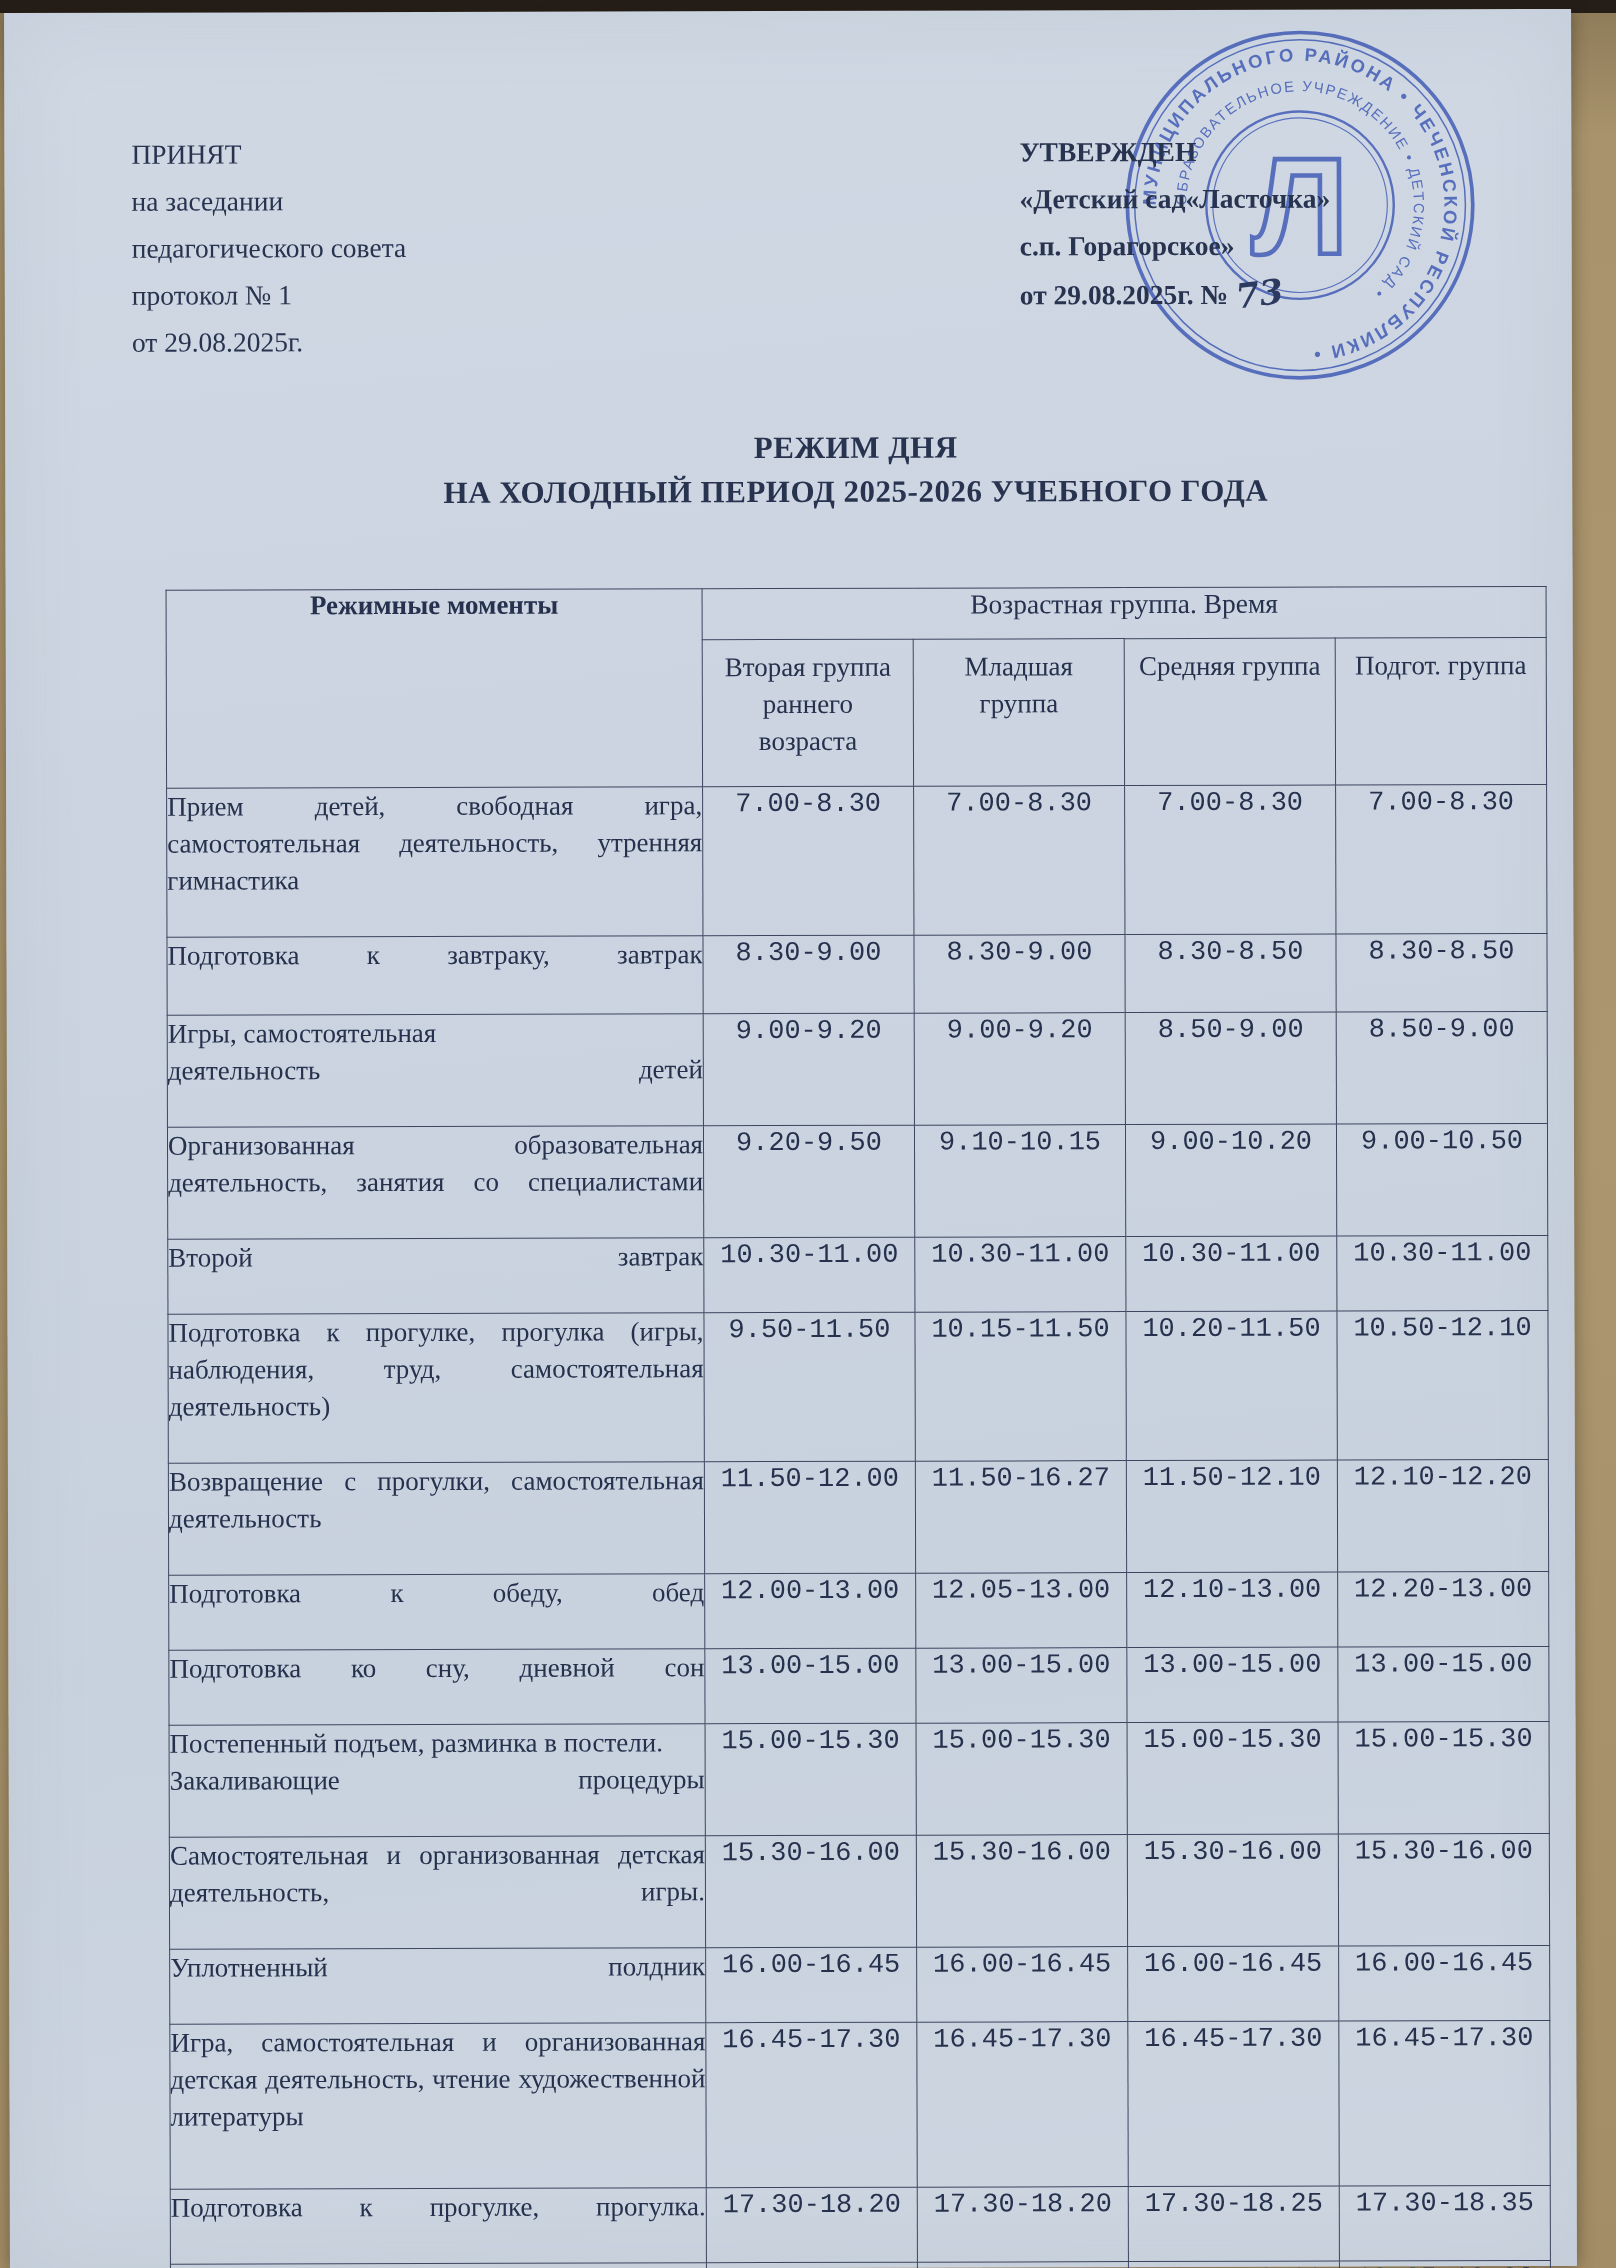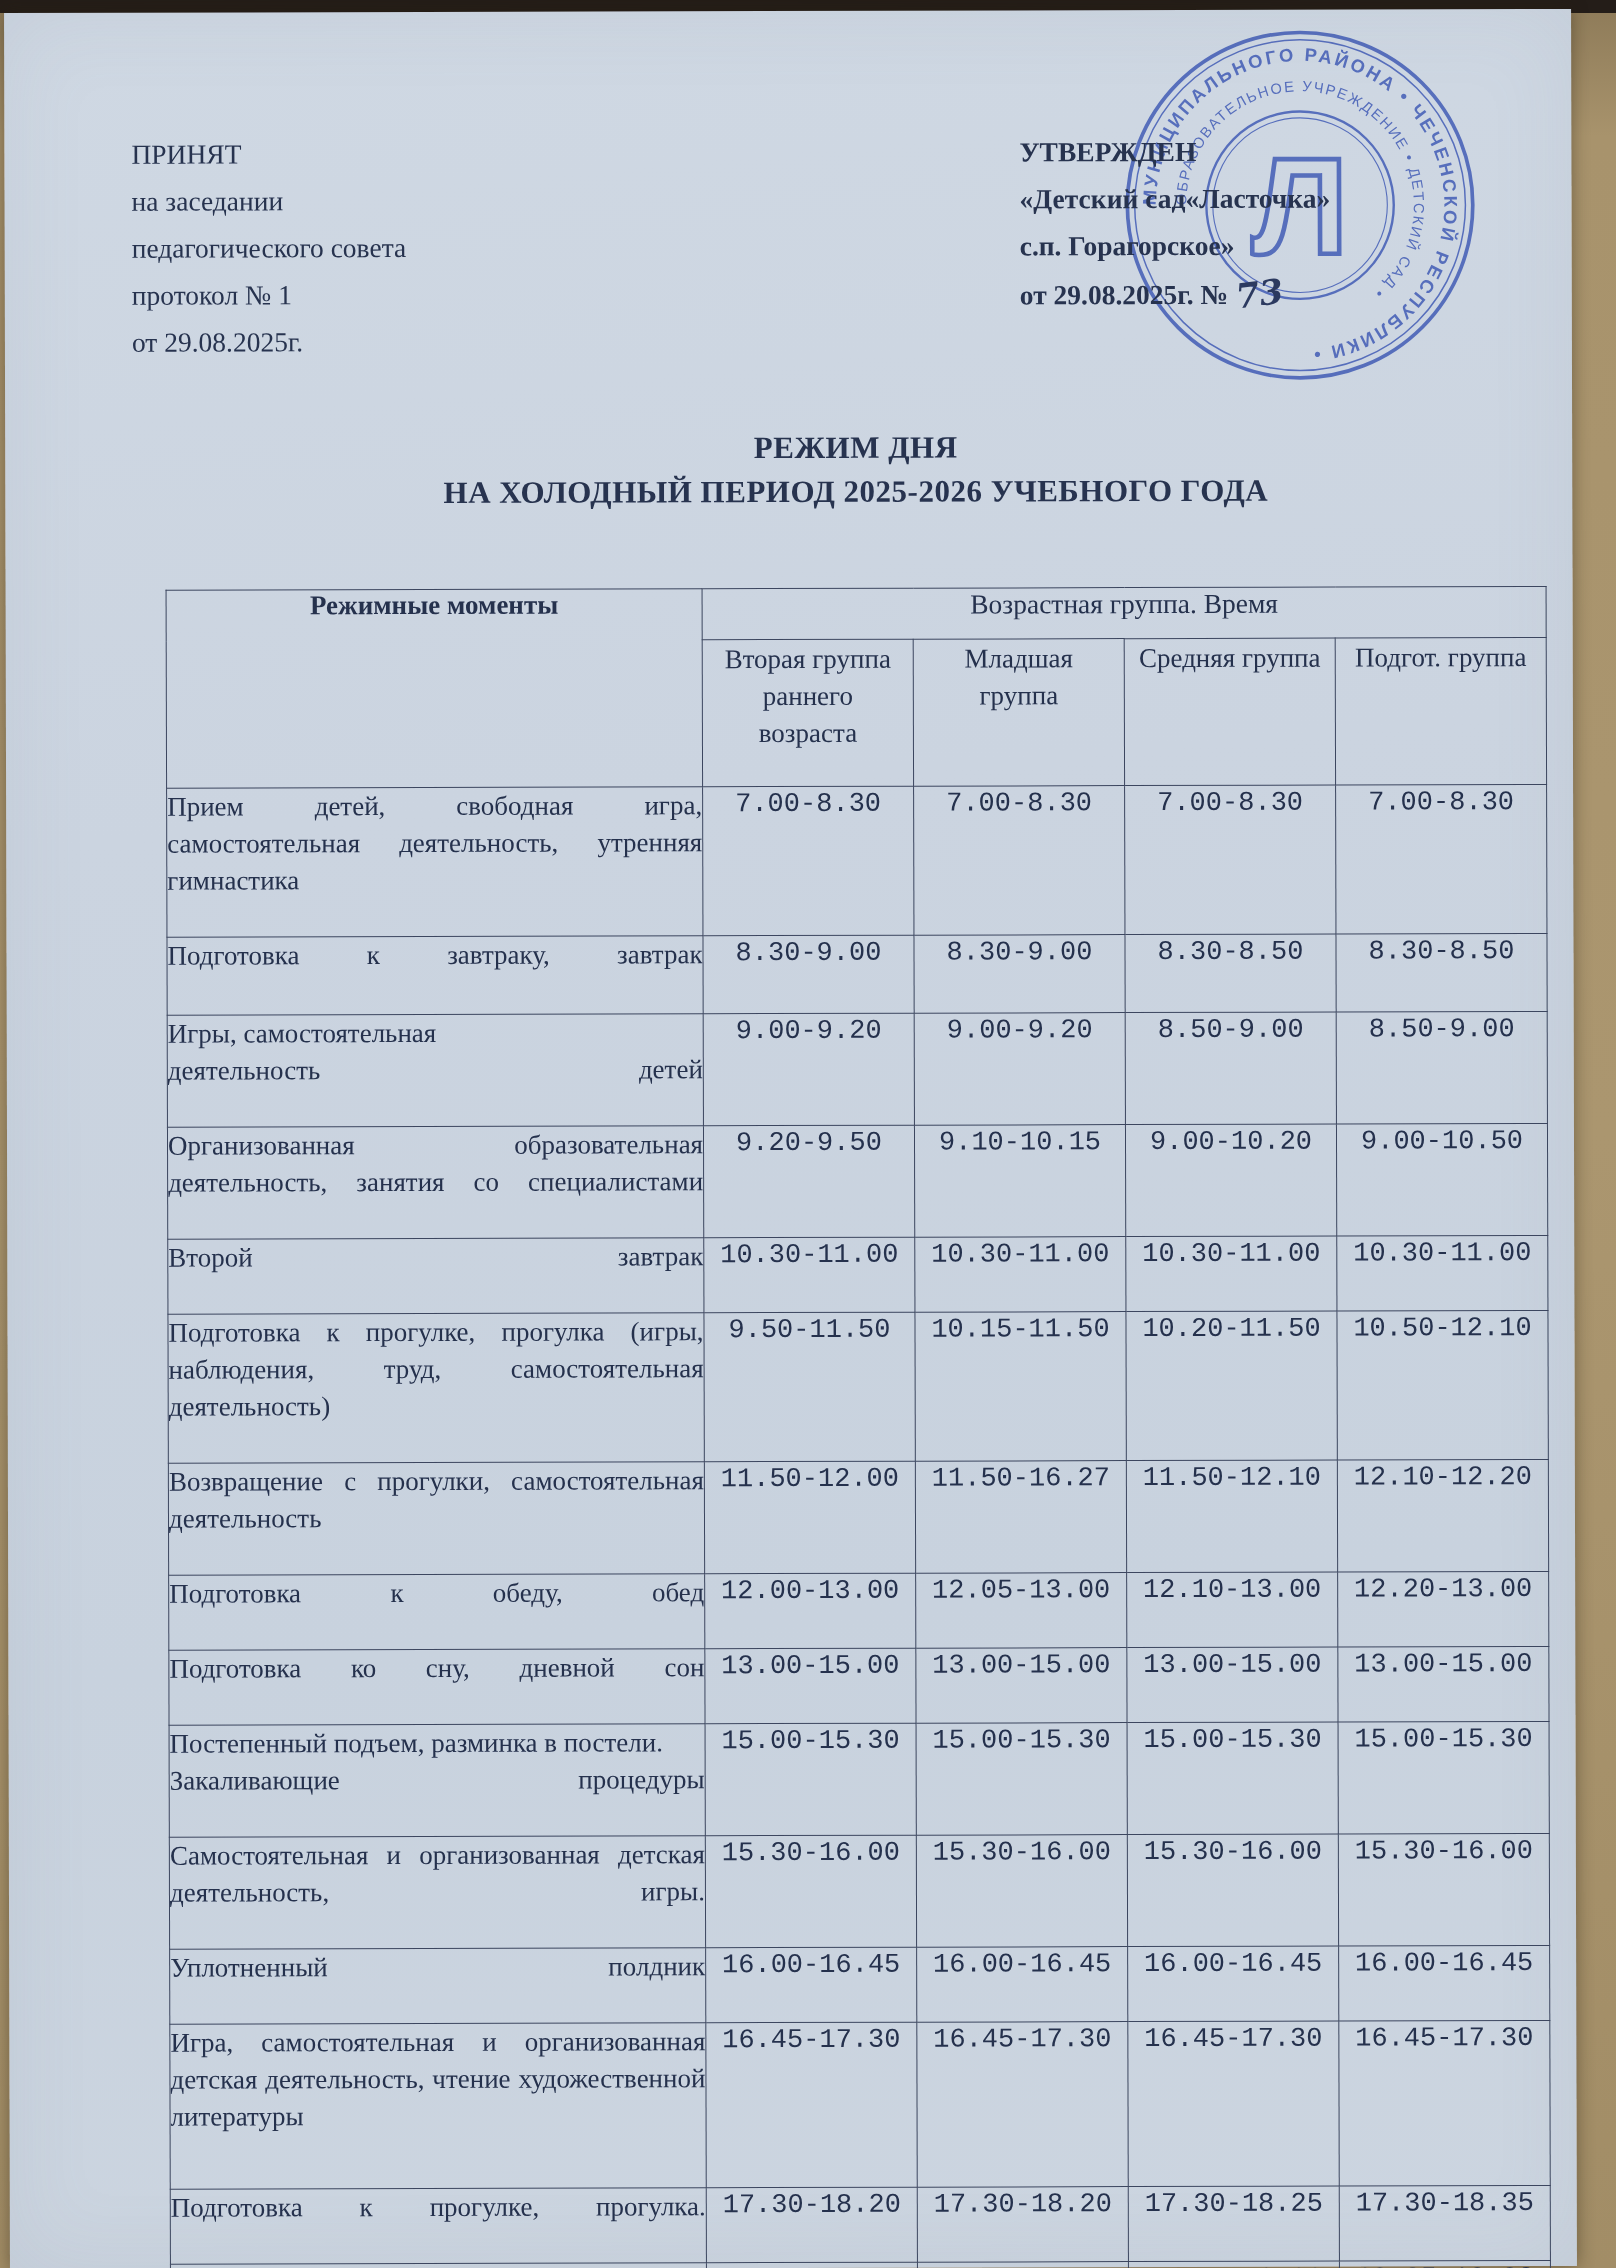--- a/index.html
+++ b/index.html
@@ -66,21 +66,21 @@
   th.corner{
     font-weight:bold;text-align:center;padding-top:7.3px;font-size:27px;
   }
   th.group{
     font-weight:normal;text-align:center;font-size:27.5px;padding-top:7.3px;
     height:50px;vertical-align:top;
   }
   tr.colhead-row{height:147px;}
   tr.colhead-row th{
     font-weight:normal;text-align:center;font-size:27px;line-height:37px;
-    padding:1px 13px 0 13px;
+    padding:9px 13px 0 13px;
   }
   td.act{
     text-align:justify;padding:5.5px 9.2px 0 11px;line-height:37px;
     white-space:pre-line;
   }
   td.act::after{content:"";display:inline-block;width:100%;}
   td.time{text-align:center;padding-top:7.3px;line-height:35px;font-family:Liberation Mono, monospace;}
   #table-body tr:nth-child(1){height:110px}
   #table-body tr:nth-child(2){height:78px}
   #table-body tr:nth-child(3){height:78px}

